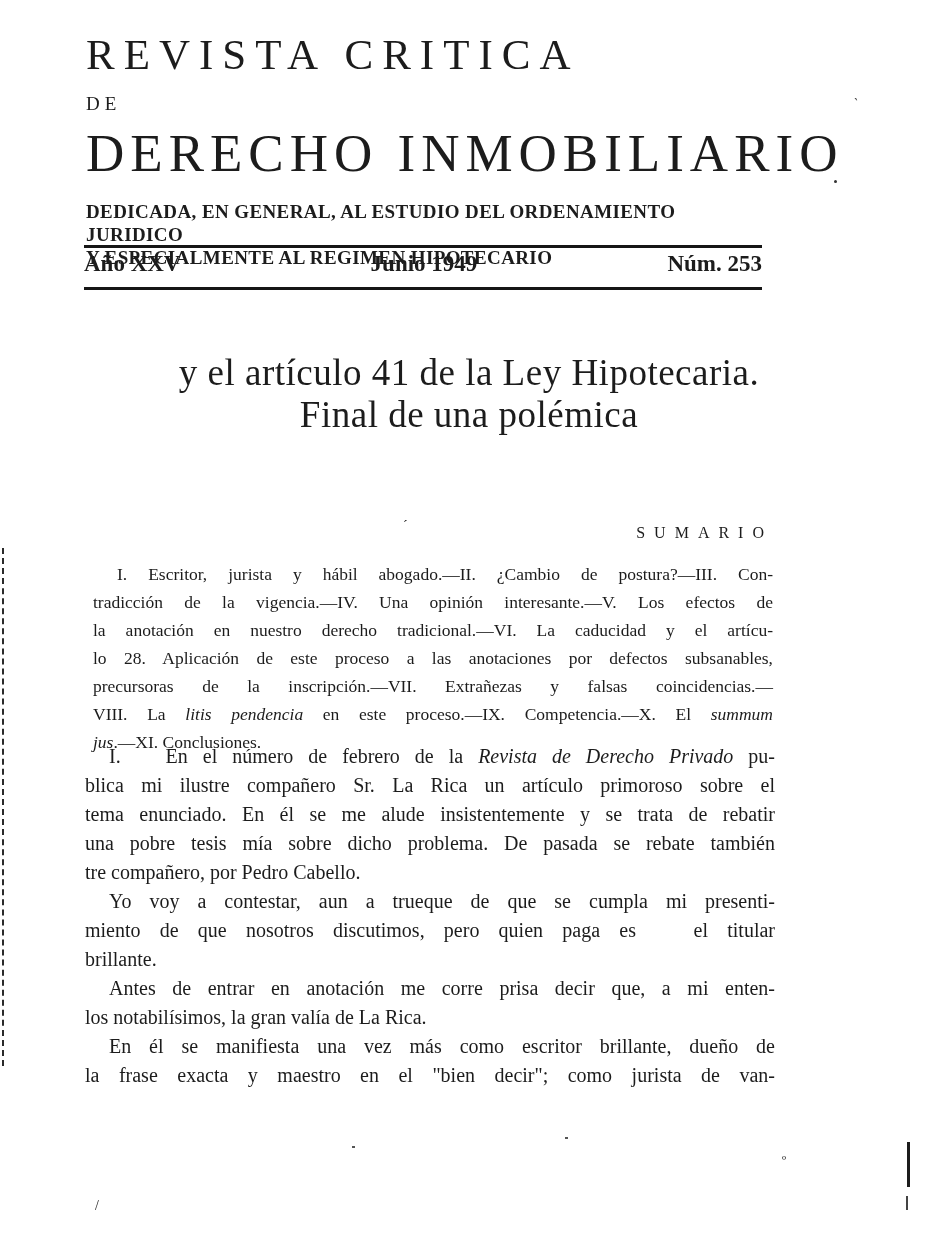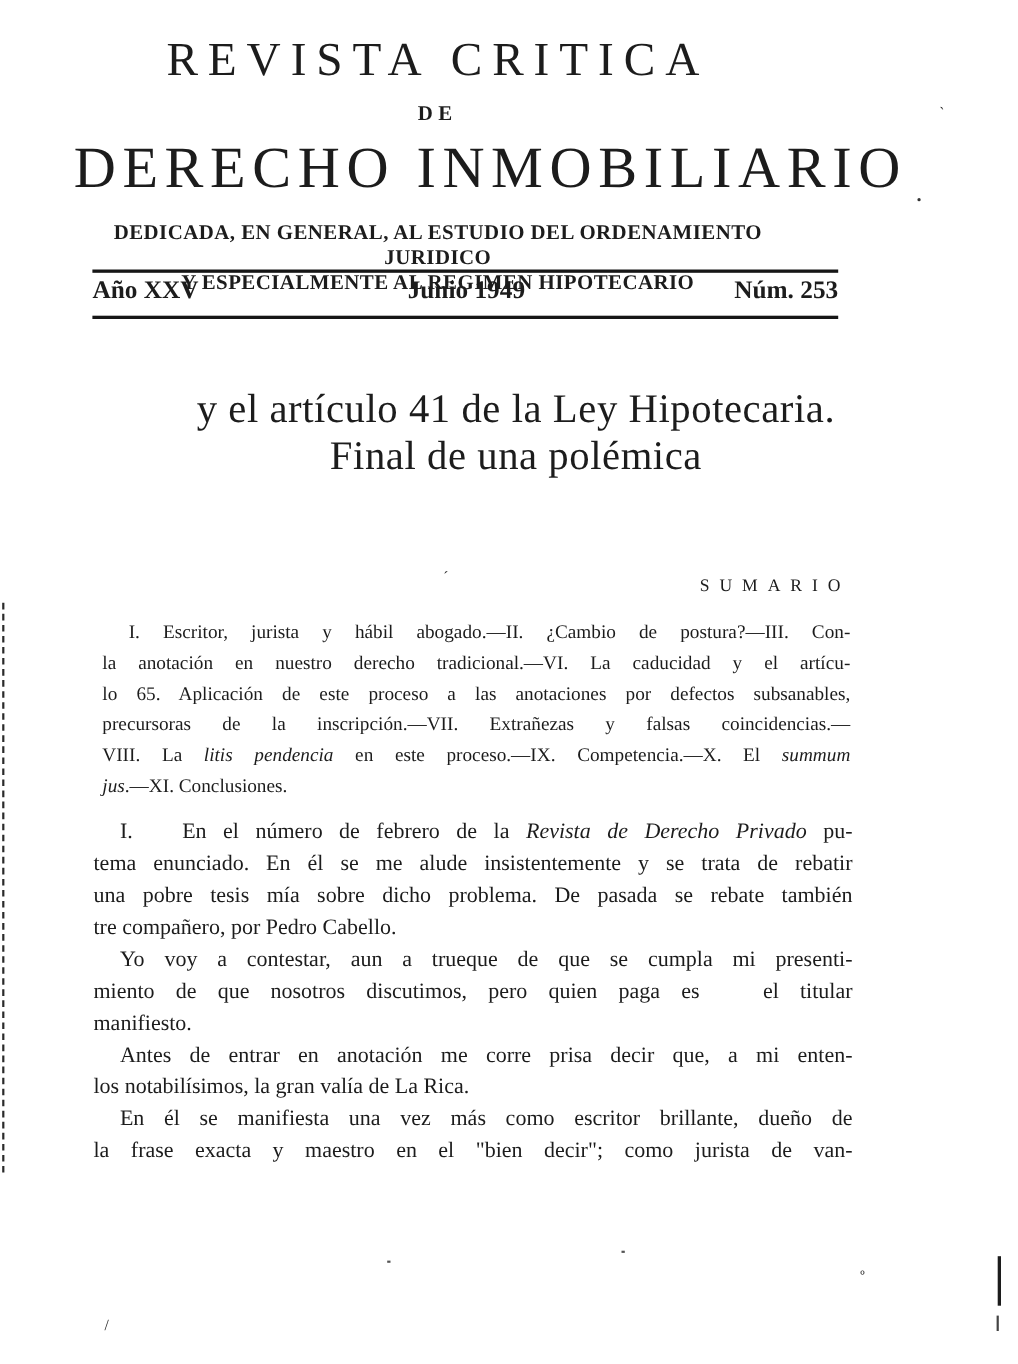--- a/index.html
+++ b/index.html
@@ -4,23 +4,23 @@
 <style>
   html,body{margin:0;padding:0;}
   body{
     width:925px;height:1240px;position:relative;overflow:hidden;
     background:#ffffff;color:#1c1c1c;
     font-family:"Liberation Serif","DejaVu Serif",serif;
   }
   .abs{position:absolute;}
 
   
-  .masthead{top:30px;left:67px;width:662px;text-align:center;}
+  .masthead{top:30px;left:86px;width:662px;text-align:left;}
   .mast-1{font-size:43px;letter-spacing:9px;font-weight:400;white-space:nowrap;}
-  .mast-de{font-size:19px;letter-spacing:5px;margin-top:14px;font-weight:bold;}
+  .mast-de{font-size:19px;letter-spacing:5px;margin-top:14px;}
   .mast-2{font-size:53px;letter-spacing:6px;margin-top:8px;white-space:nowrap;}
   .mast-sub{font-size:19px;font-weight:700;letter-spacing:0.4px;margin-top:17px;line-height:23px;}
 
   
   .rule{left:84px;width:678px;height:3px;background:#161616;}
   .rule-top{top:245px;}
   .rule-bottom{top:287px;}
   .issue-bar{top:251px;left:84px;width:678px;display:flex;justify-content:space-between;align-items:baseline;
     font-size:23px;font-weight:700;}
 
@@ -76,35 +76,37 @@
 <div class="abs article-title">
   <div>y el artículo 41 de la Ley Hipotecaria.</div>
   <div>Final de una polémica</div>
 </div>
 
 <div class="abs sumario-tick">´</div>
 <div class="abs sumario-head">SUMARIO</div>
 
 <div class="abs summary-block" id="summary-lines">
     <div class="tline just ind">I. Escritor, jurista y hábil abogado.—II. ¿Cambio de postura?—III. Con-</div>
+    <div class="tline just">tradicción de la vigencia.—IV. Una opinión interesante.—V. Los efectos de</div>
     <div class="tline just">la anotación en nuestro derecho tradicional.—VI. La caducidad y el artícu-</div>
-    <div class="tline just">lo 65. Aplicación de este proceso a las anotaciones por defectos subsanables,</div>
+    <div class="tline just">lo 28. Aplicación de este proceso a las anotaciones por defectos subsanables,</div>
     <div class="tline just">precursoras de la inscripción.—VII. Extrañezas y falsas coincidencias.—</div>
     <div class="tline just">VIII. La <em>litis pendencia</em> en este proceso.—IX. Competencia.—X. El <em>summum</em></div>
     <div class="tline"><em>jus</em>.—XI. Conclusiones.</div>
   </div>
 
 <div class="abs body-block" id="body-lines">
     <div class="tline just ind">I.&nbsp;&nbsp;&nbsp;En el número de febrero de la <em>Revista de Derecho Privado</em> pu-</div>
+    <div class="tline just">blica mi ilustre compañero Sr. La Rica un artículo primoroso sobre el</div>
     <div class="tline just">tema enunciado. En él se me alude insistentemente y se trata de rebatir</div>
     <div class="tline just">una pobre tesis mía sobre dicho problema. De pasada se rebate también</div>
     <div class="tline">tre compañero, por Pedro Cabello.</div>
     <div class="tline just ind">Yo voy a contestar, aun a trueque de que se cumpla mi presenti-</div>
     <div class="tline just">miento de que nosotros discutimos, pero quien paga es &nbsp;&nbsp;el titular</div>
-    <div class="tline">manifiesto.</div>
+    <div class="tline">brillante.</div>
     <div class="tline just ind">Antes de entrar en anotación me corre prisa decir que, a mi enten-</div>
     <div class="tline">los notabilísimos, la gran valía de La Rica.</div>
     <div class="tline just ind">En él se manifiesta una vez más como escritor brillante, dueño de</div>
     <div class="tline just">la frase exacta y maestro en el "bien decir"; como jurista de van-</div>
   </div>
 
 <div class="abs left-dash-line"></div>
 <div class="abs right-stroke"></div>
 <div class="abs right-stroke2"></div>
 <div class="abs page-mark">º</div>

